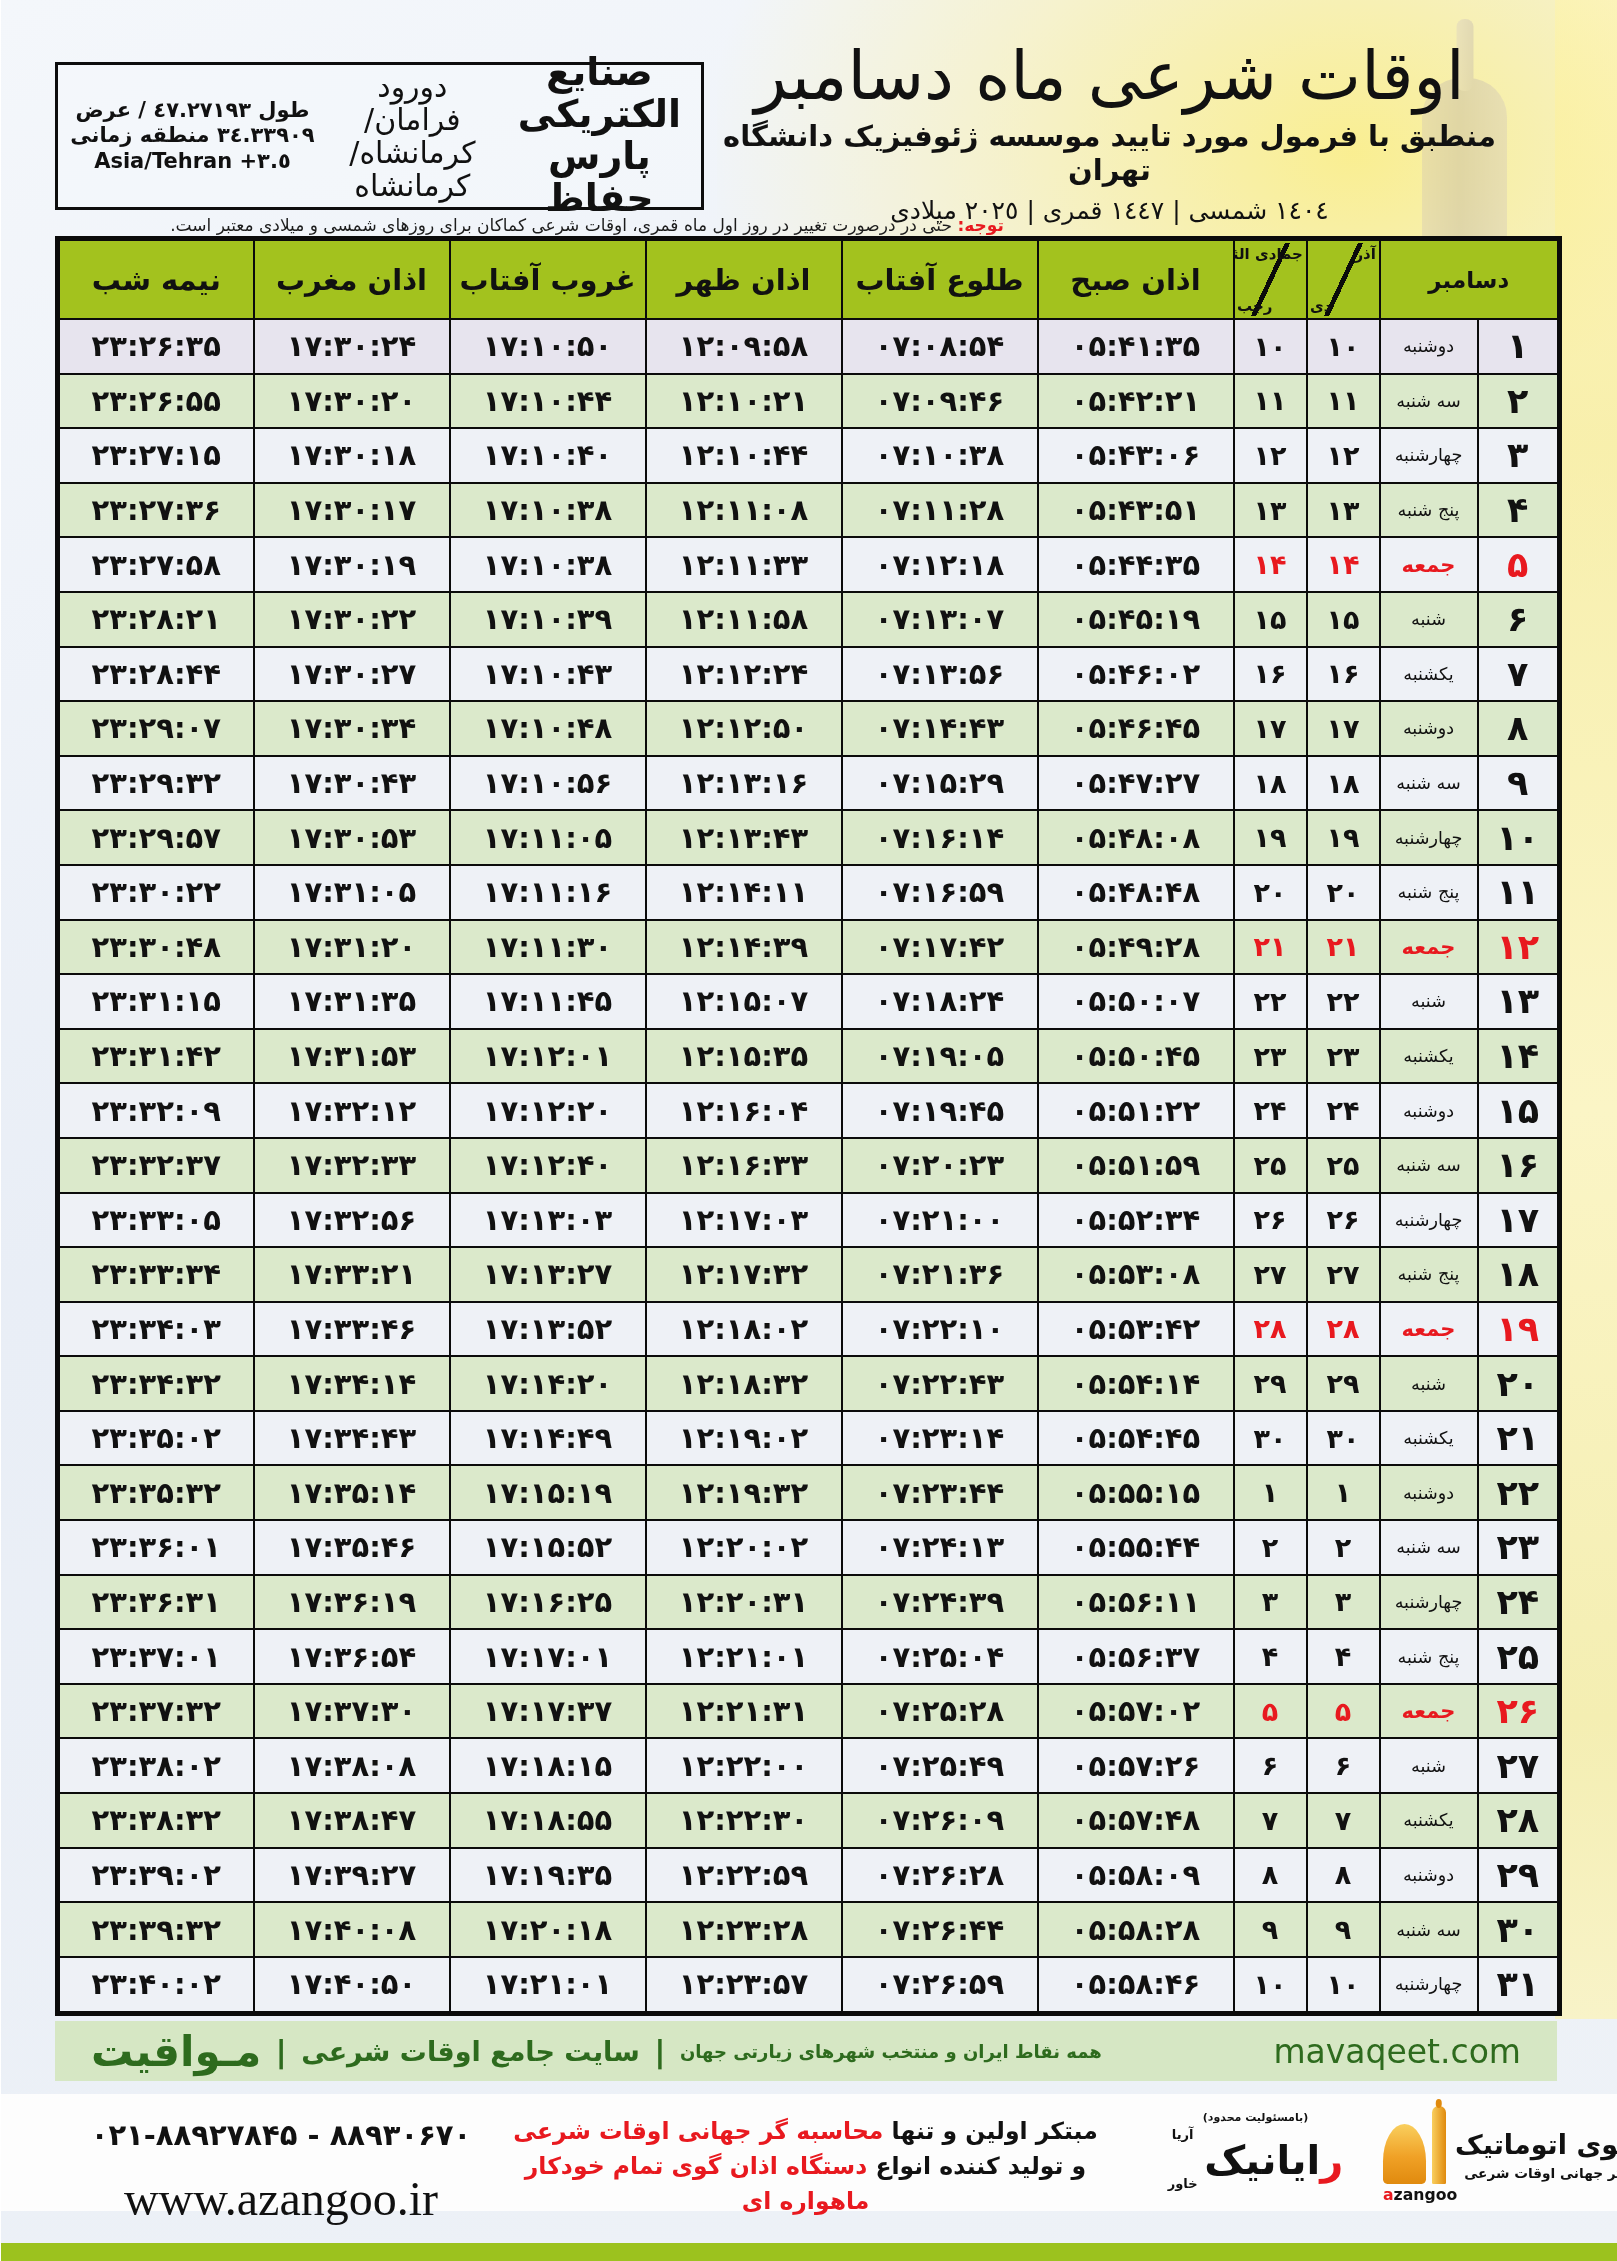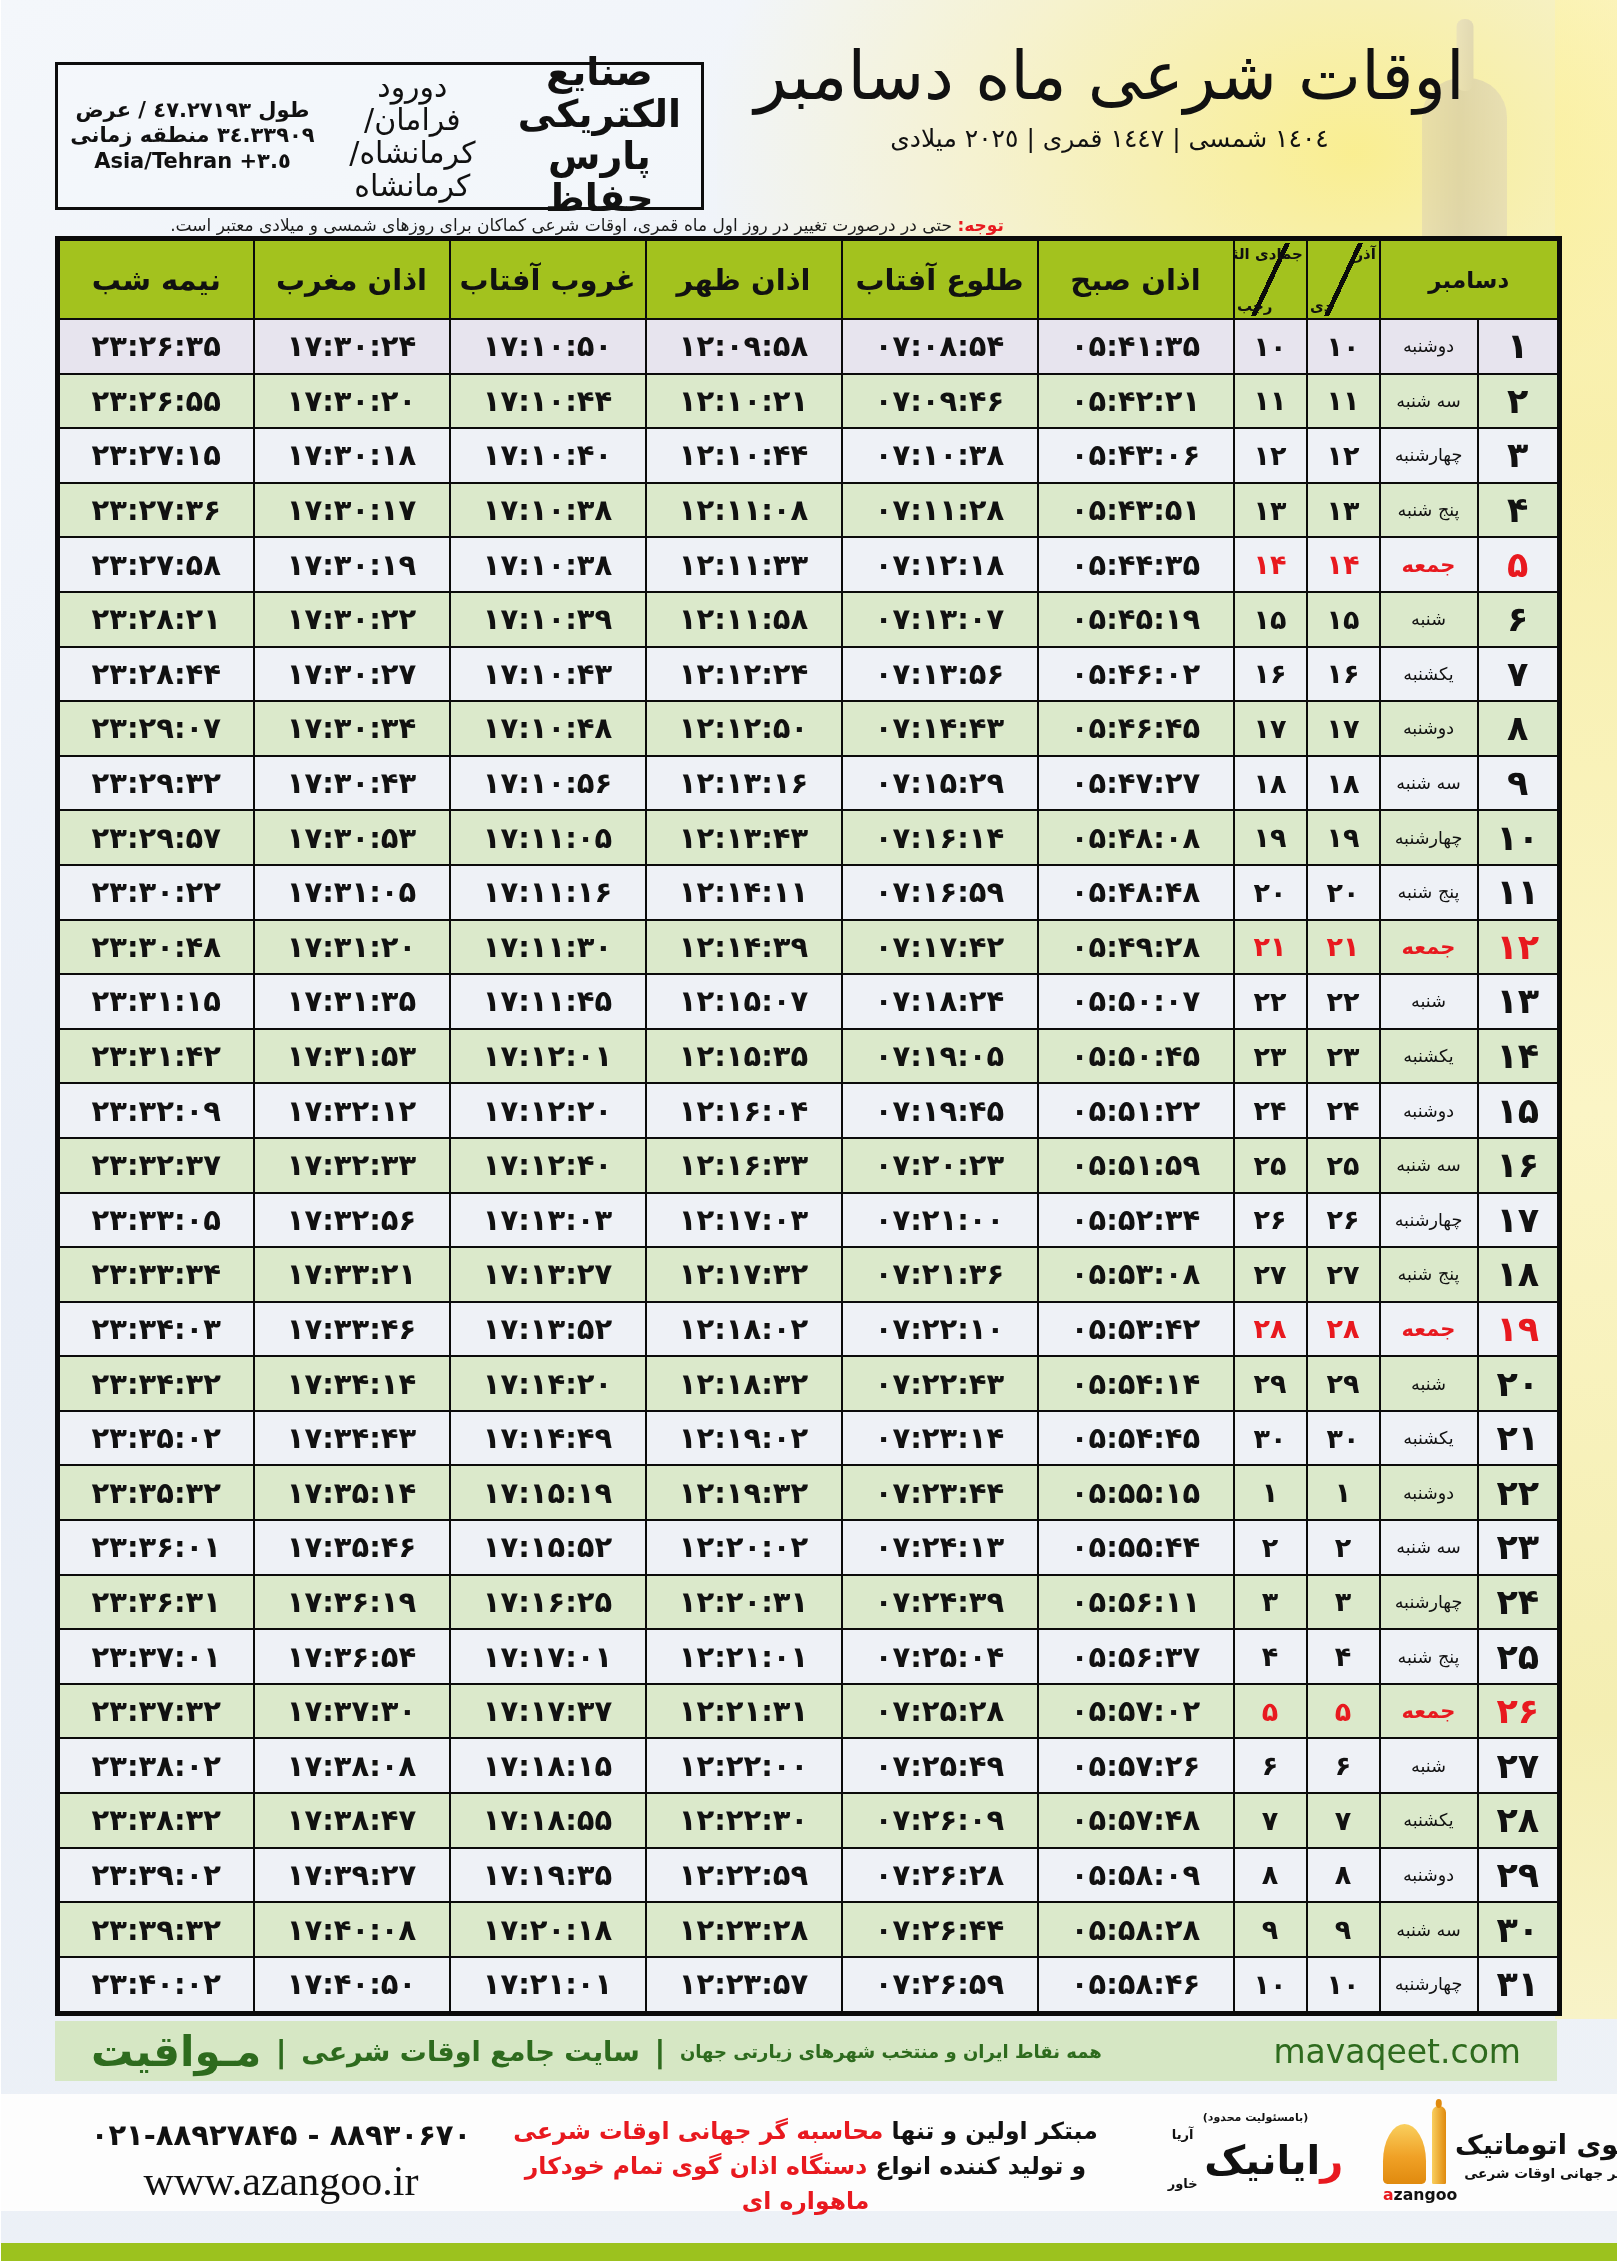--- a/index.html
+++ b/index.html
@@ -71,21 +71,21 @@
   .mv-site{font-size:33px;font-weight:normal;direction:ltr;}
   .mv-right{display:flex;align-items:center;gap:14.4px;}
   .mv-brand{font-size:42px;font-weight:bold;}
   .mv-sep{font-size:31px;font-weight:bold;}
   .mv-tag1{font-size:27px;font-weight:bold;}
   .mv-tag2{font-size:18px;font-weight:bold;}
   
   .bottom-area{position:absolute;left:0;top:2094px;width:1618px;height:117px;background:#fdfdfd;}
   .contact-block{position:absolute;left:72px;top:23.5px;width:418px;text-align:center;}
   .phone{font-size:29px;font-weight:bold;direction:ltr;letter-spacing:0.7px;}
-  .website{font-size:42px;font-family:"Liberation Serif","DejaVu Serif",serif;direction:ltr;margin-top:5px;}
+  .website{font-size:48px;font-family:"Liberation Serif","DejaVu Serif",serif;direction:ltr;margin-top:19px;}
   .promo-block{position:absolute;left:502px;top:19.6px;width:607px;text-align:center;font-size:23.5px;font-weight:bold;line-height:1.5;}
   .promo-red{color:var(--red,#e8191f);}
   .rayanik-block{position:absolute;left:1148px;top:17px;width:215px;text-align:center;}
   .rayanik-note{font-size:11px;font-weight:bold;}
   .rayanik-row{display:flex;flex-direction:row;justify-content:center;align-items:center;gap:6.5px;margin-top:2.6px;}
   .rayanik-name{font-size:40px;font-weight:bold;line-height:1;}
   .rayanik-first{color:var(--red,#e8191f);}
   .rayanik-side{display:flex;flex-direction:column;font-size:13px;font-weight:bold;line-height:1.3;gap:33px;}
   .azangoo-block{position:absolute;left:1383px;top:11.7px;width:215px;display:flex;flex-direction:row-reverse;align-items:center;gap:9px;}
   .az-icon{position:relative;width:63px;height:98px;flex:0 0 auto;}
@@ -112,20 +112,21 @@
 <div class="bg-orn"></div>
 
 <div class="info-box">
   <div class="info-company">صنایع الکتریکی پارس حفاظ</div>
   <div class="info-location">دورود فرامان/کرمانشاه/کرمانشاه</div>
   <div class="info-coords">طول ٤٧.٢٧١٩٣ / عرض ٣٤.٣٣٩٠٩ منطقه زمانی ٣.٥+ Asia/Tehran</div>
 </div>
 
 <div class="title-wrap">
   <div class="main-title">اوقات شرعی ماه دسامبر</div>
+  <div class="sub-title">منطبق با فرمول مورد تایید موسسه ژئوفیزیک دانشگاه تهران</div>
   <div class="years-line">١٤٠٤ شمسی | ١٤٤٧ قمری | ٢٠٢٥ میلادی</div>
 </div>
 
 <div class="notice-line"><span class="notice-label">توجه:</span><span> حتی در درصورت تغییر در روز اول ماه قمری، اوقات شرعی کماکان برای روزهای شمسی و میلادی معتبر است.</span></div>
 
 <table class="prayer">
   <colgroup>
     <col style="width:82px">
       <col style="width:98px">
       <col style="width:73px">

